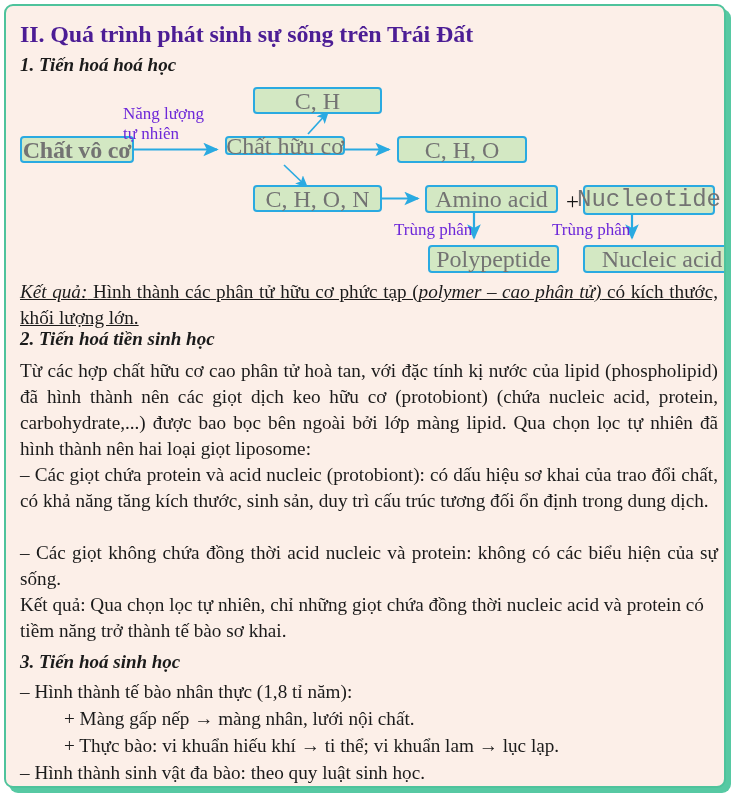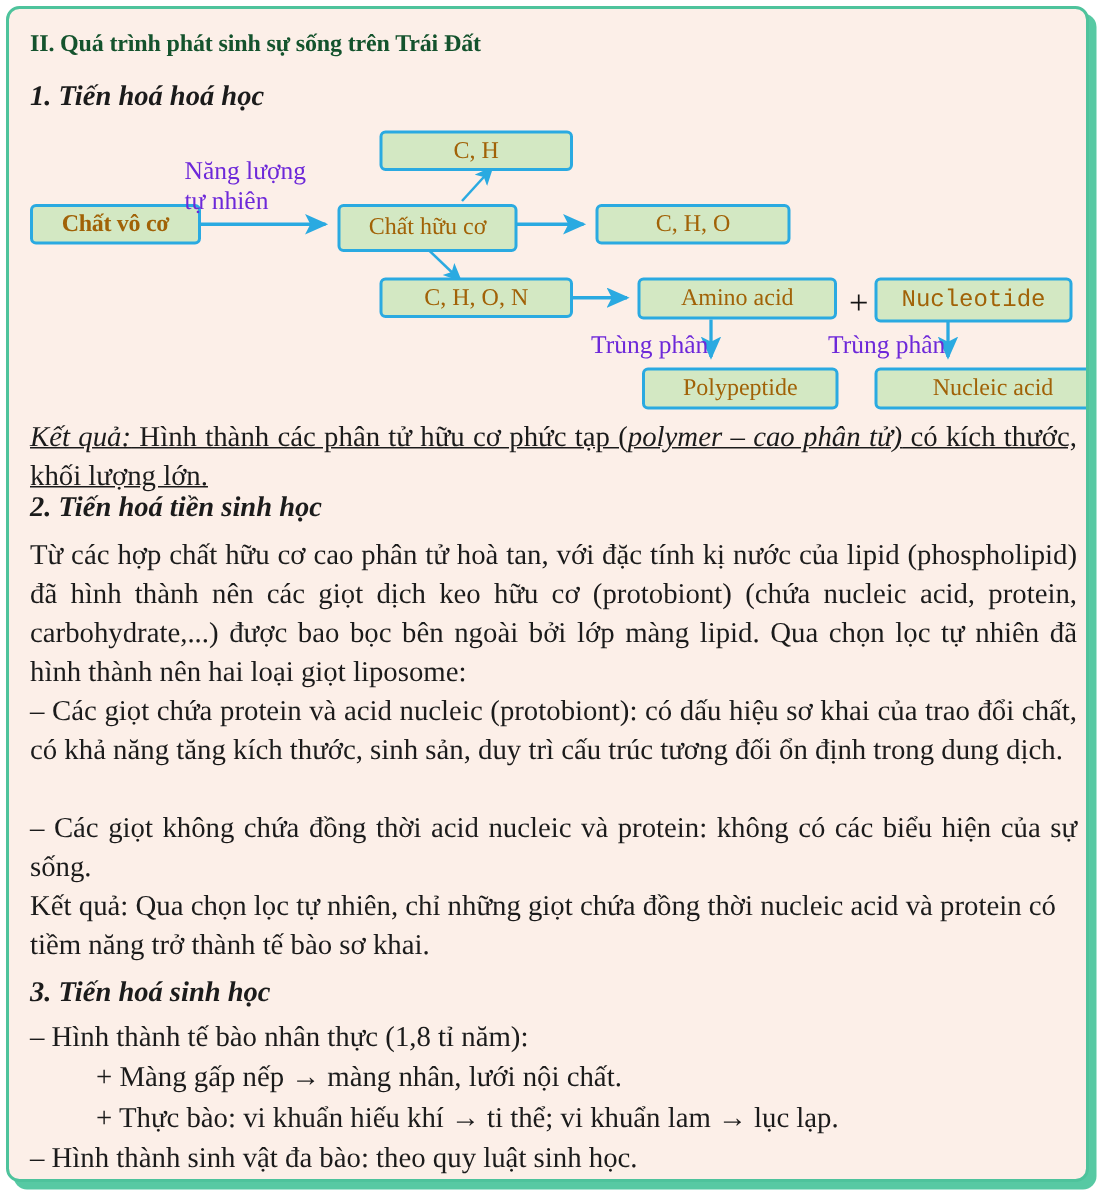--- a/index.html
+++ b/index.html
@@ -42,23 +42,23 @@
     border-radius: 9px;
     background: #fcefe8;
     overflow: hidden;
   }
 
   
   .h-main {
     position: absolute;
     left: 14px;
     top: 15px;
-    font-size: 16px;
+    font-size: 24px;
     font-weight: bold;
-    color: #14532d;
+    color: #4c1d95;
     letter-spacing: -0.1px;
     white-space: nowrap;
   }
   .h-sub {
     position: absolute;
     left: 14px;
     font-size: 19px;
     font-weight: bold;
     font-style: italic;
     color: #1b1b1b;
@@ -88,22 +88,22 @@
   }
   .node {
     position: absolute;
     box-sizing: border-box;
     background: #d3e8c3;
     border: 2.2px solid #2aaae1;
     border-radius: 4px;
     display: flex;
     align-items: center;
     justify-content: center;
-    font-size: 16px;
-    color: #a16207;
+    font-size: 24px;
+    color: #737373;
     white-space: nowrap;
     line-height: 1;
   }
   .node.bold { font-weight: bold; letter-spacing: -0.2px; }
 
   .dlabel {
     position: absolute;
     font-size: 17px;
     color: #6d28d9;
     line-height: 20px;
@@ -159,21 +159,21 @@
         <line x1="468" y1="207" x2="468" y2="232" stroke="#2aaae1" stroke-width="2.2" marker-end="url(#ah)"></line>
 
         <line x1="626" y1="207" x2="626" y2="232" stroke="#2aaae1" stroke-width="2.2" marker-end="url(#ah)"></line>
       </svg>
 
       <div class="node bold" style="left:14px; top:130px; width:114px; height:27px;">Chất vô cơ</div>
 
       <div class="dlabel" style="left:117px; top:98px; width:104px;">Năng lượng</div>
       <div class="dlabel" style="left:117px; top:118px; width:104px;">tự nhiên</div>
 
-      <div class="node" style="left:219px; top:130px; width:120px; height:32px;">Chất hữu cơ</div>
+      <div class="node" style="left:219px; top:130px; width:120px; height:19px;">Chất hữu cơ</div>
 
       <div class="node" style="left:247px; top:81px; width:129px; height:27px;">C, H</div>
 
       <div class="node" style="left:391px; top:130px; width:130px; height:27px;">C, H, O</div>
 
       <div class="node" style="left:247px; top:179px; width:129px; height:27px;">C, H, O, N</div>
 
       <div class="node" style="left:419px; top:179px; width:133px; height:28px;">Amino acid</div>
 
       <div class="plus" style="left:560px; top:184px;">+</div>

